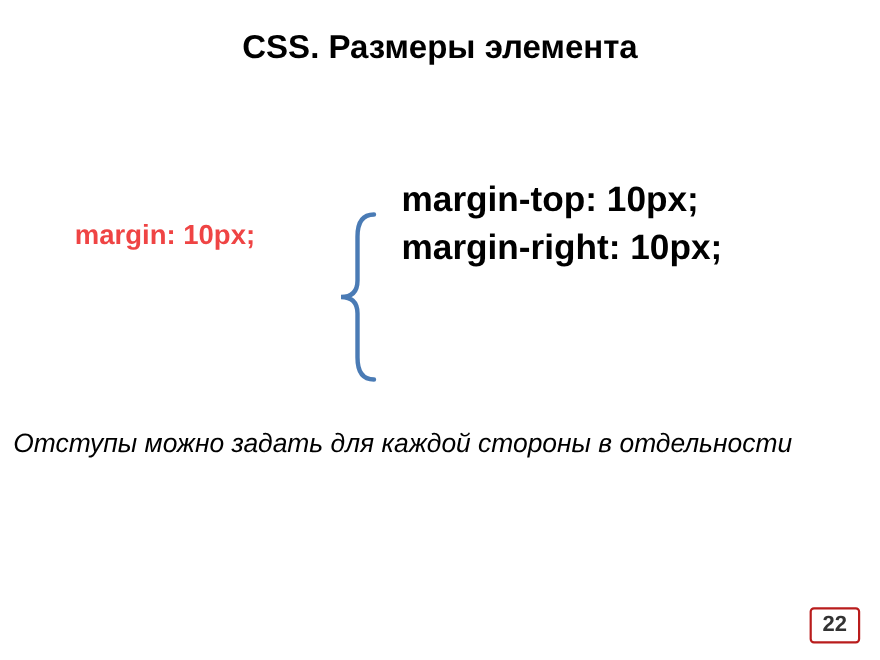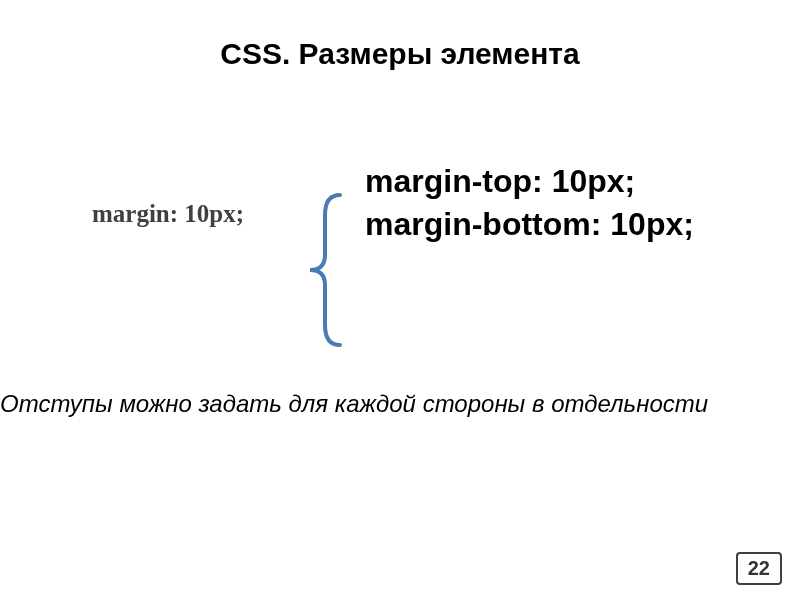--- a/index.html
+++ b/index.html
@@ -13,67 +13,66 @@
       background: #ffffff;
       font-family: Verdana, Arial, sans-serif;
       position: relative;
       overflow: hidden;
     }
     .slide-title {
       text-align: center;
       font-weight: bold;
       font-size: 30px;
       color: #000;
-      padding-top: 34px;
+      padding-top: 24px;
       line-height: 1.3;
     }
     .content-area {
       position: absolute;
       top: 200px;
       left: 0;
       width: 100%;
       display: flex;
       align-items: center;
     }
     .shorthand {
       font-weight: bold;
       font-size: 25px;
-      color: #404040;
-      margin-left: 92px;
+      color: #ef4444;
+      margin-left: 68px;
       width: 230px;
-      font-family: Liberation Serif, serif;
     }
     .brace {
       position: absolute;
       left: 300px;
       top: -10px;
     }
     .longhand {
       font-weight: bold;
       font-size: 32px;
       color: #000;
       position: absolute;
       left: 365px;
       top: -40px;
       line-height: 1.35;
     }
     .caption {
       position: absolute;
       top: 390px;
-      left: 0;
+      left: 12px;
       font-style: italic;
       font-size: 24px;
       color: #000;
       white-space: nowrap;
     }
     .page-number {
       position: absolute;
       bottom: 15px;
       right: 18px;
-      border: 2px solid #404040;
+      border: 2px solid #b91c1c;
       border-radius: 4px;
       padding: 3px 10px;
       font-size: 20px;
       font-weight: bold;
       color: #333;
       background: #fff;
     }
   </style>
 </head>
 <body>
@@ -90,19 +89,19 @@
              Q 25 5 25 25
              L 25 65
              Q 25 80 10 80
              Q 25 80 25 95
              L 25 135
              Q 25 155 40 155" fill="none" stroke="#4a7bb5" stroke-width="4" stroke-linecap="round"></path>
   </svg>
 
   <div class="longhand">
     <div>margin-top: 10px;</div>
-    <div>margin-bottom: 10px;</div>
+    <div>margin-right: 10px;</div>
   </div>
 </div>
 
 <div class="caption">Отступы можно задать для каждой стороны в отдельности</div>
 
 <div class="page-number">22</div>
 
 </body></html>

